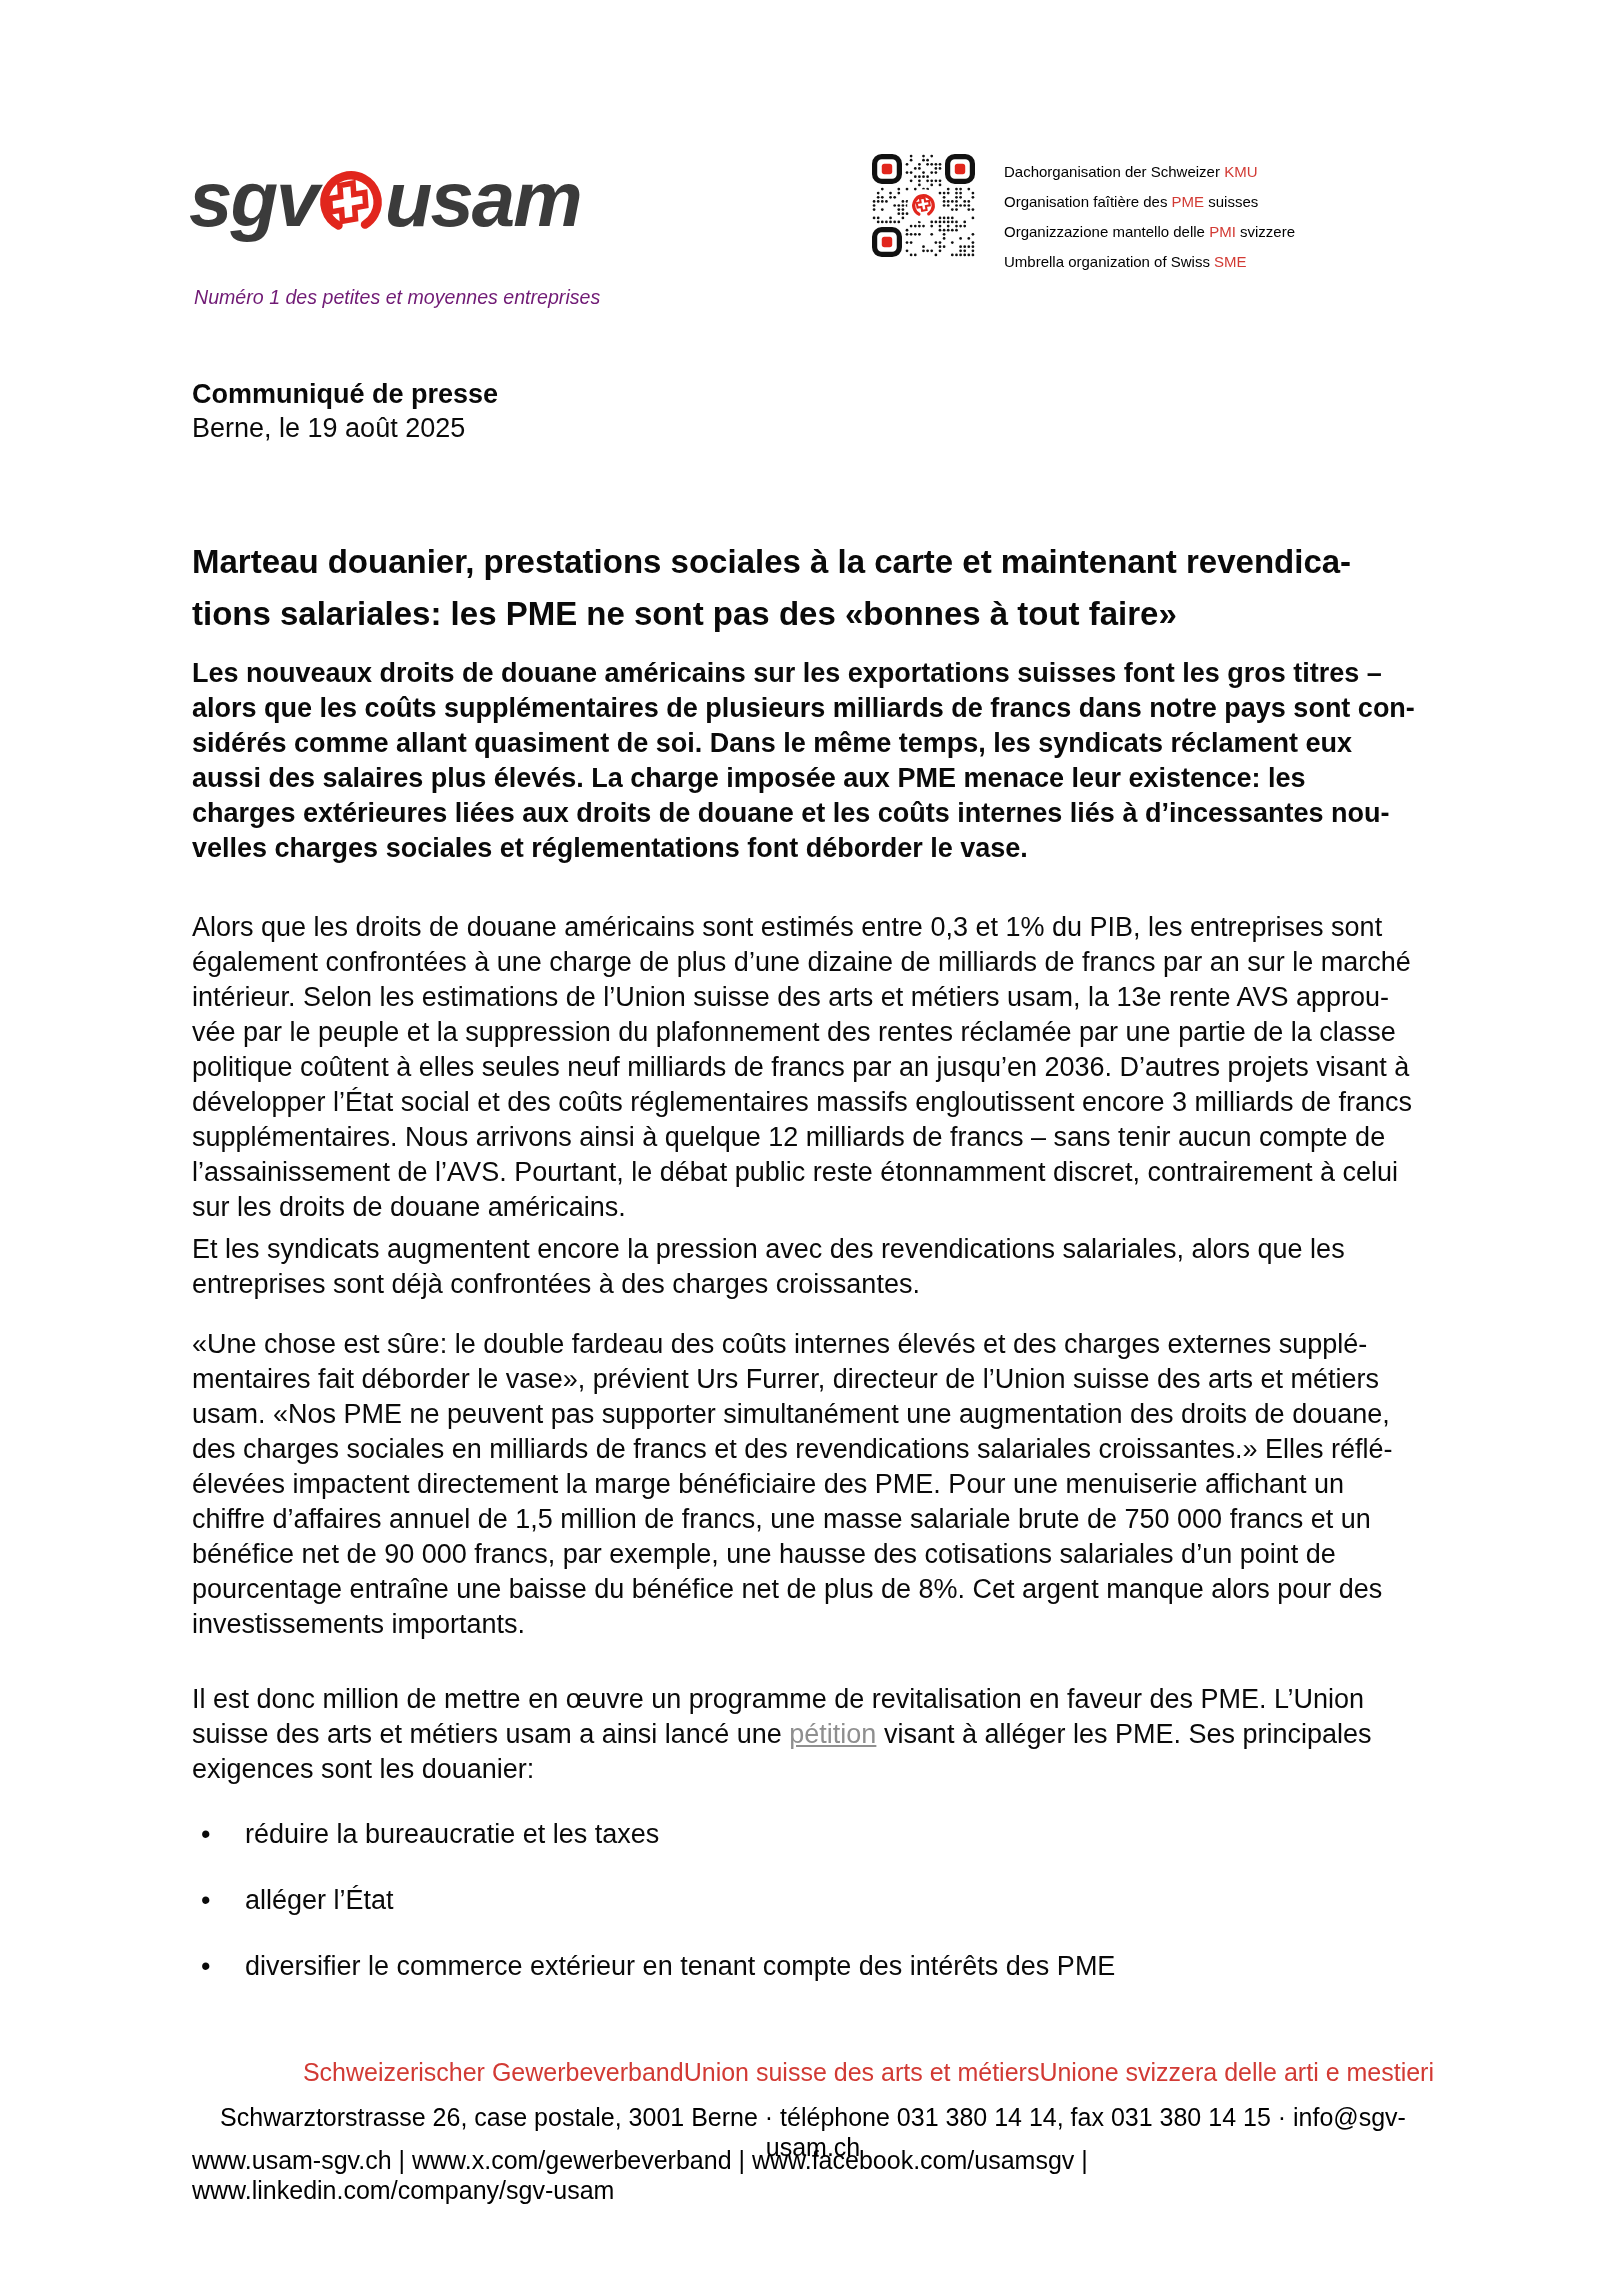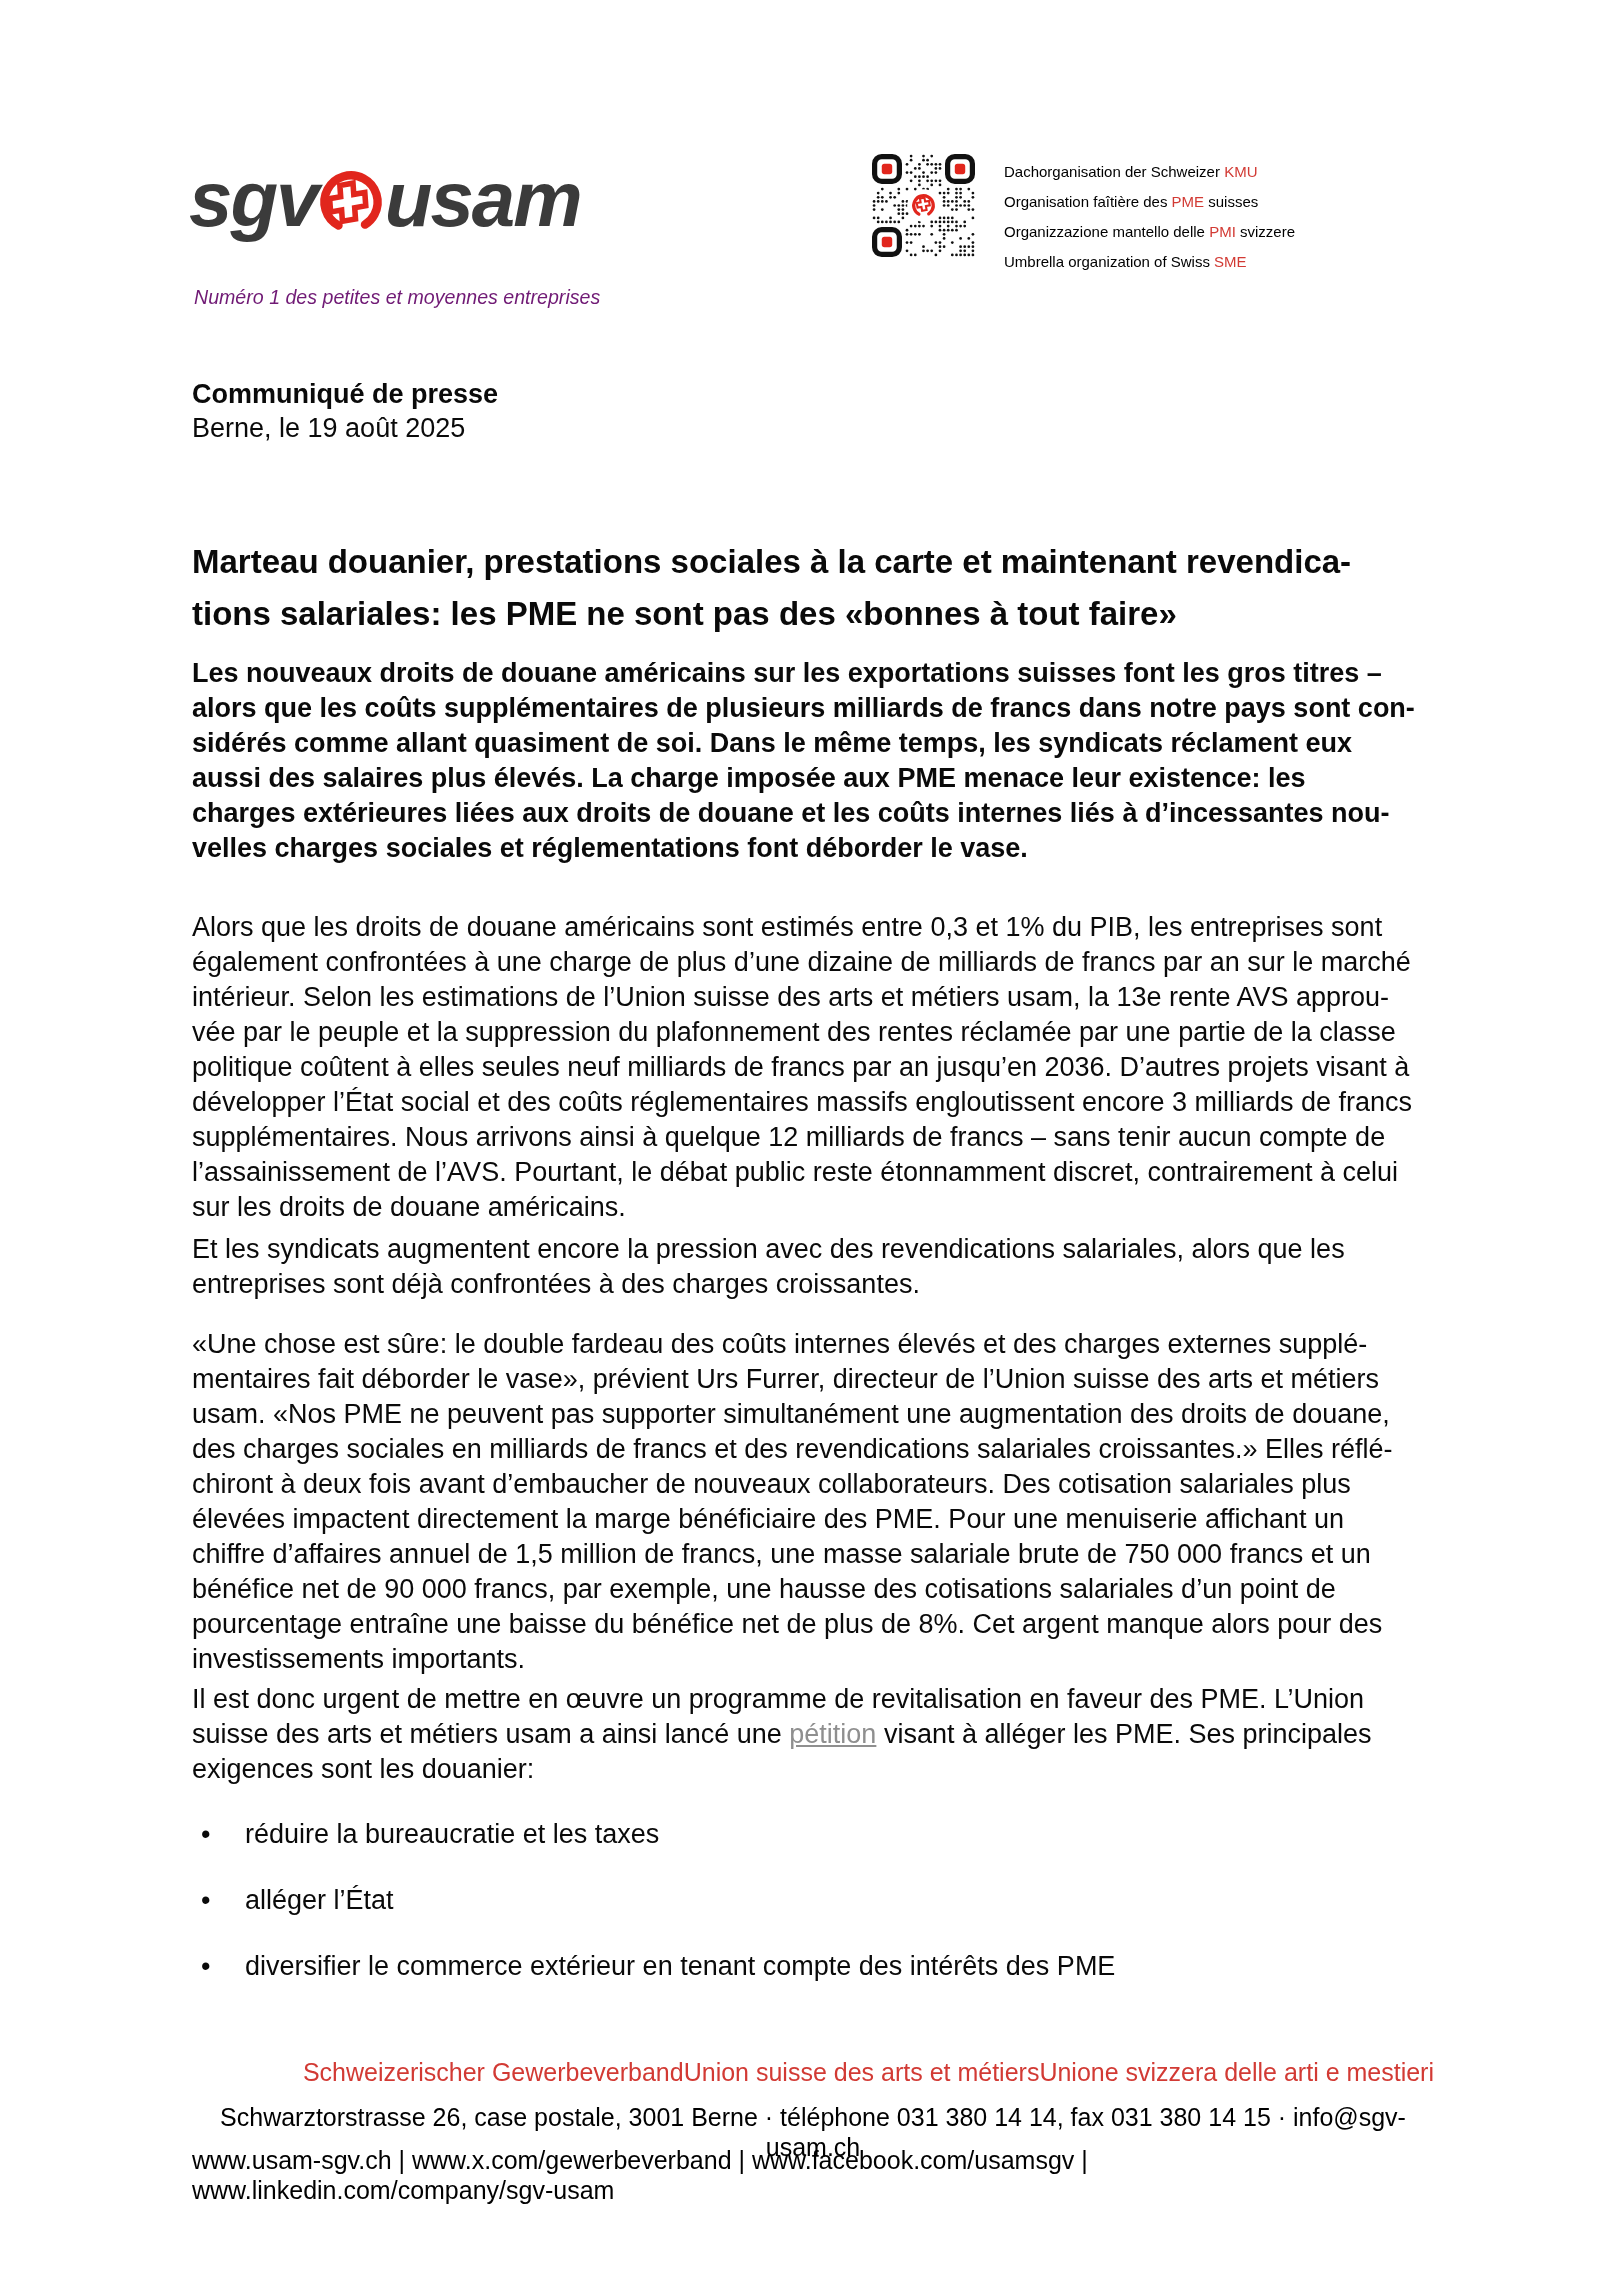--- a/index.html
+++ b/index.html
@@ -289,29 +289,28 @@
     </div>
   <div class="abs body" id="p1">
       <div class="ln">Et les syndicats augmentent encore la pression avec des revendications salariales, alors que les</div>
       <div class="ln">entreprises sont déjà confrontées à des charges croissantes.</div>
     </div>
   <div class="abs body" id="p2">
       <div class="ln">«Une chose est sûre: le double fardeau des coûts internes élevés et des charges externes supplé-</div>
       <div class="ln">mentaires fait déborder le vase», prévient Urs Furrer, directeur de l’Union suisse des arts et métiers</div>
       <div class="ln">usam. «Nos PME ne peuvent pas supporter simultanément une augmentation des droits de douane,</div>
       <div class="ln">des charges sociales en milliards de francs et des revendications salariales croissantes.» Elles réflé-</div>
-      <div class="ln">chiront à deux fois avant d’embaucher de nouveaux collaborateurs. Des cotisation salariales plus</div>
       <div class="ln">élevées impactent directement la marge bénéficiaire des PME. Pour une menuiserie affichant un</div>
       <div class="ln">chiffre d’affaires annuel de 1,5 million de francs, une masse salariale brute de 750 000 francs et un</div>
       <div class="ln">bénéfice net de 90 000 francs, par exemple, une hausse des cotisations salariales d’un point de</div>
       <div class="ln">pourcentage entraîne une baisse du bénéfice net de plus de 8%. Cet argent manque alors pour des</div>
       <div class="ln">investissements importants.</div>
     </div>
   <div class="abs body" id="p3">
-      <div class="ln">Il est donc urgent de mettre en œuvre un programme de revitalisation en faveur des PME. L’Union</div>
+      <div class="ln">Il est donc million de mettre en œuvre un programme de revitalisation en faveur des PME. L’Union</div>
       <div class="ln">suisse des arts et métiers usam a ainsi lancé une <span class="link">pétition</span> visant à alléger les PME. Ses principales</div>
       <div class="ln">exigences sont les douanier:</div>
     </div>
 
   <div class="abs" id="bullets">
       <div class="bitem">
         <span class="bdot">•</span>
         <span class="ln">réduire la bureaucratie et les taxes</span>
       </div>
       <div class="bitem">

